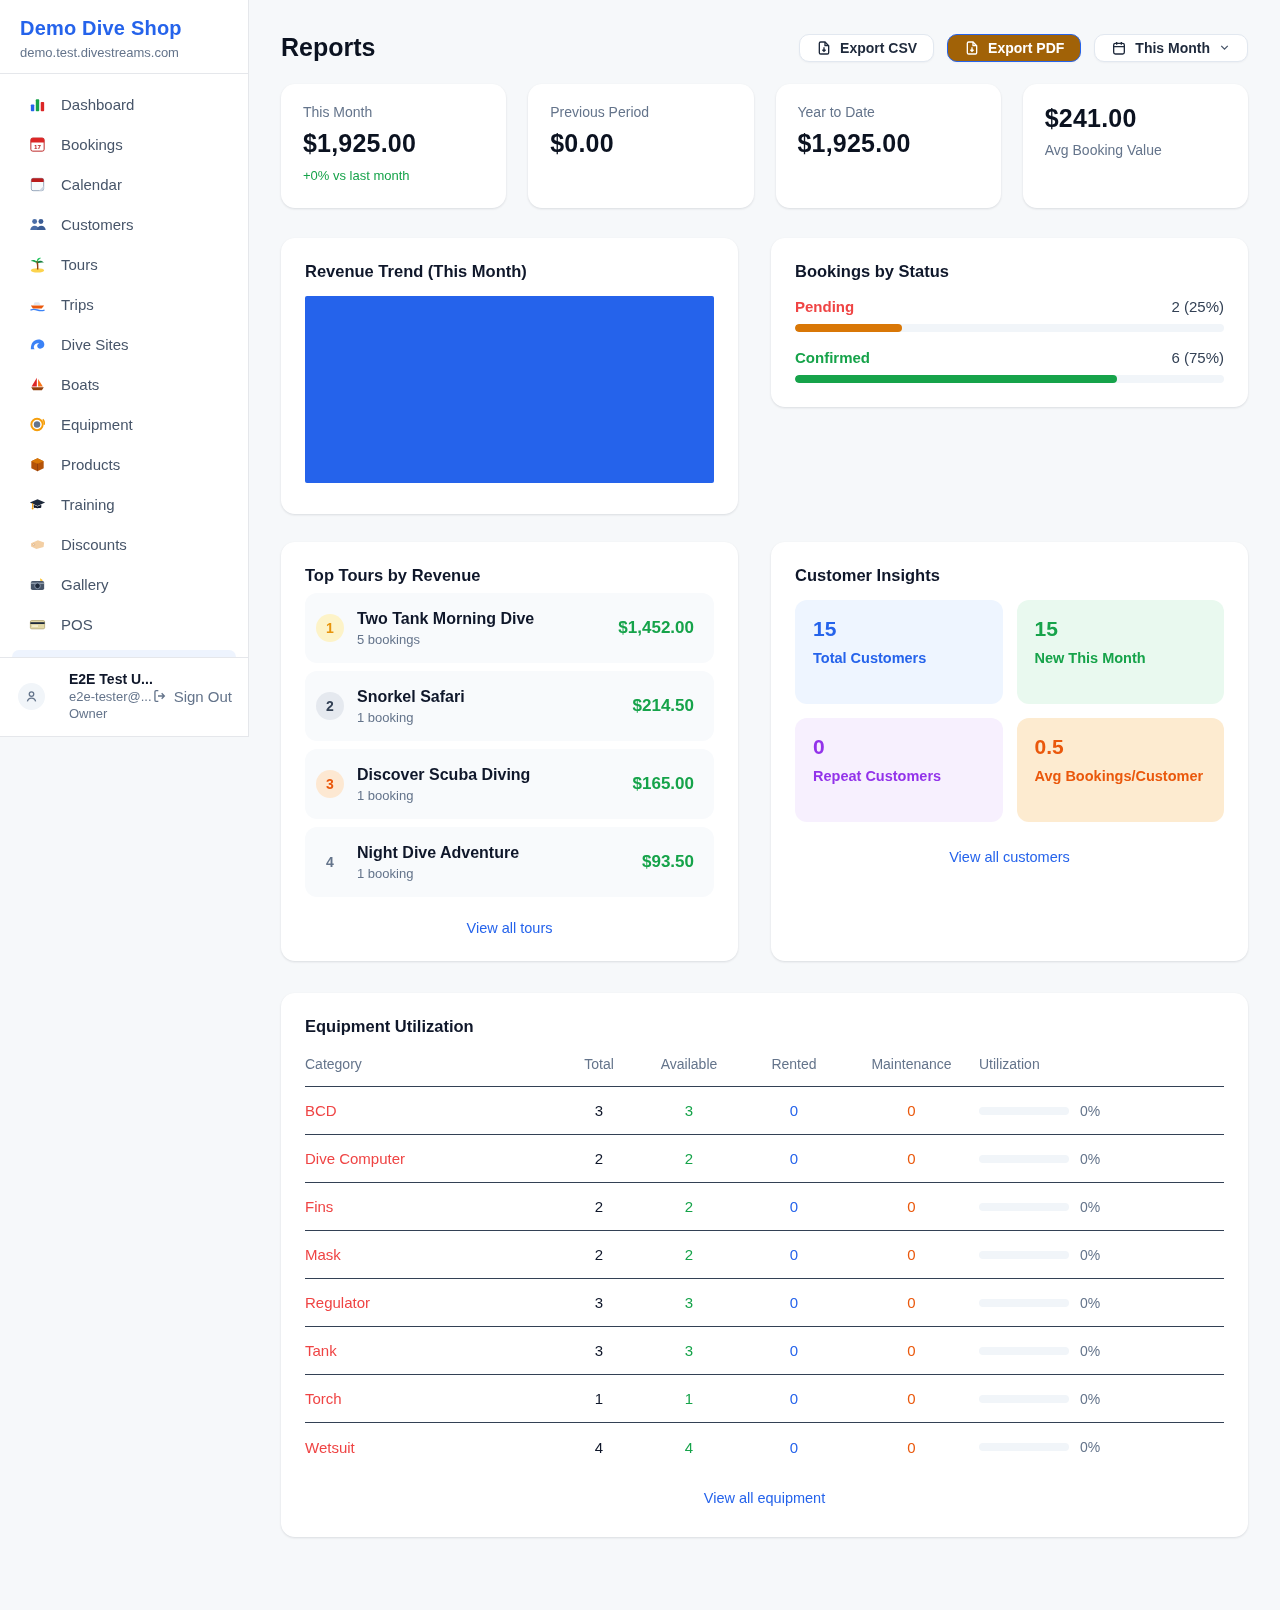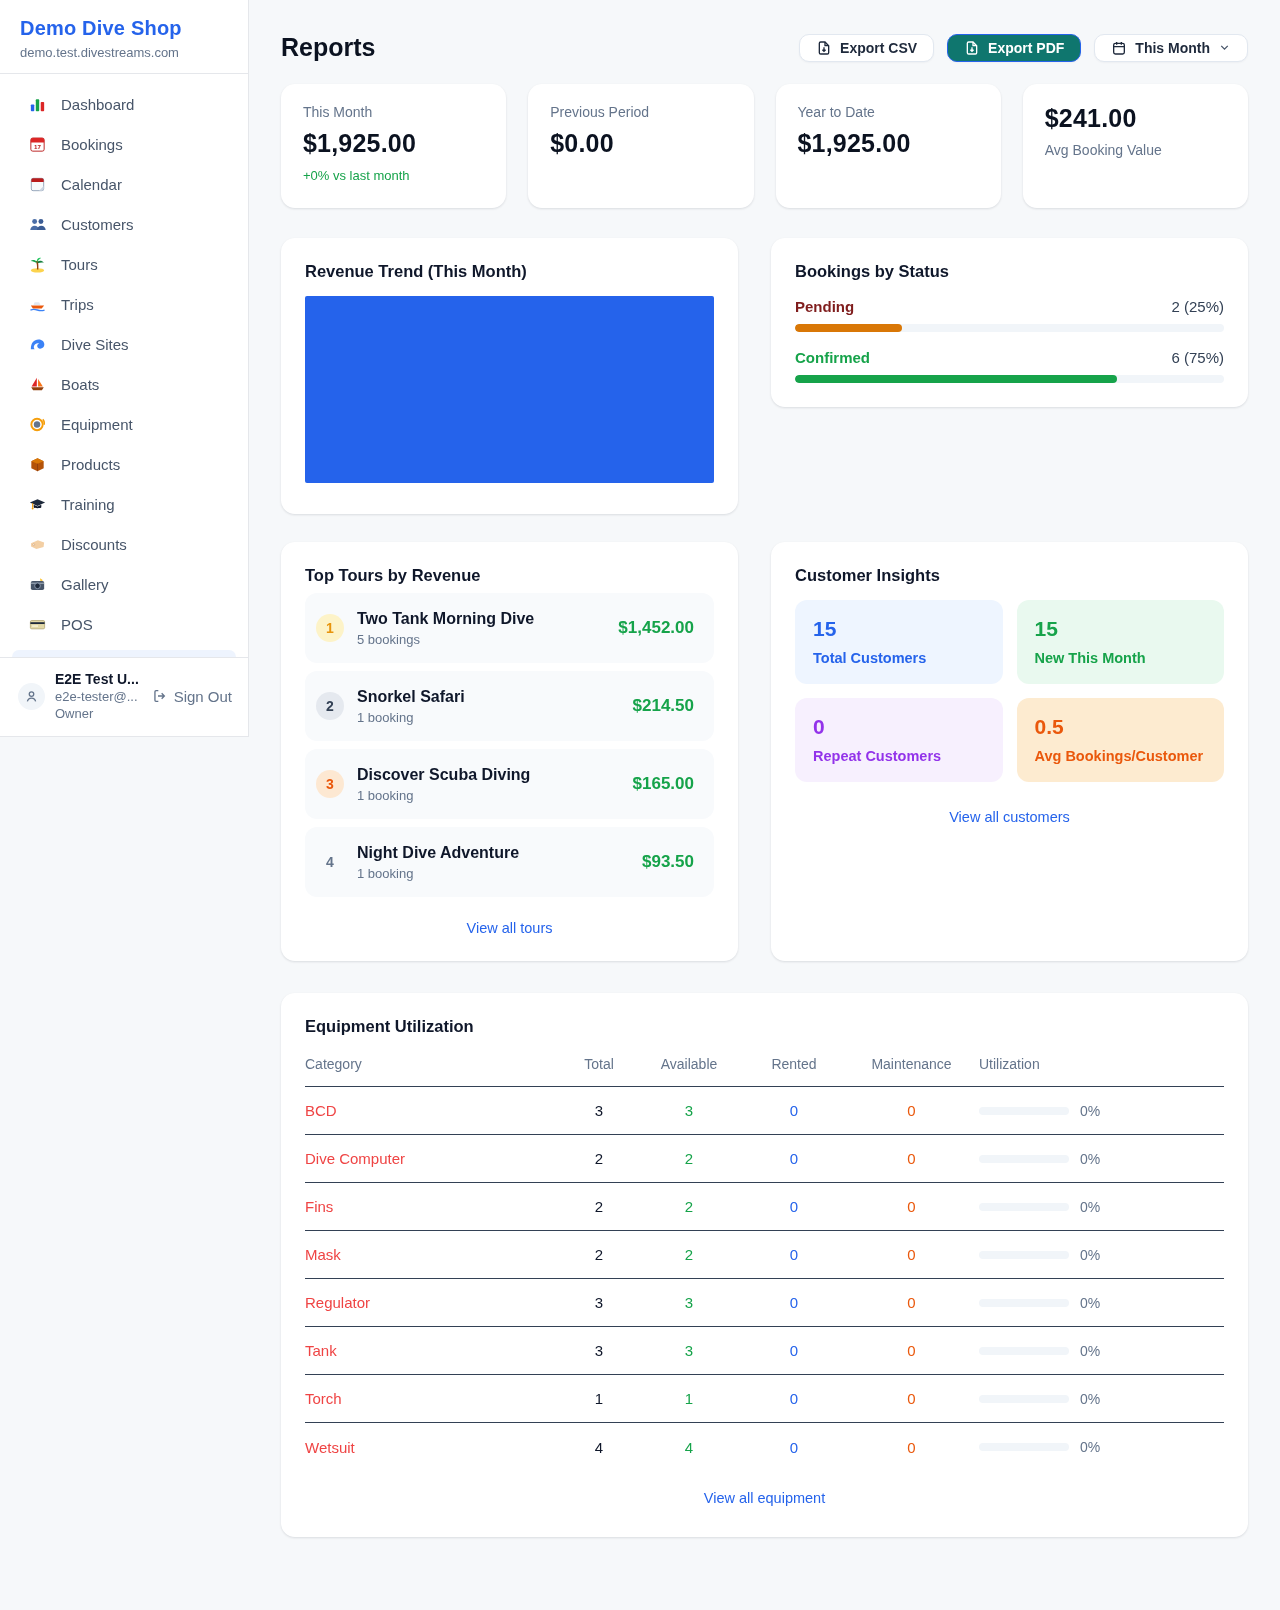--- a/index.html
+++ b/index.html
@@ -30,21 +30,21 @@
   }
   .nav-icon { width:19px; height:19px; flex:0 0 19px; display:inline-flex; }
   .nav-icon svg { width:19px; height:19px; }
   .nav-active-sliver {
     height:7px; margin:2px 12px 0; background:#eef4fe;
     border-radius:10px 10px 0 0;
   }
   .user-panel {
     border-top:1px solid #e5e7eb;
     padding:13px 16px 15px 18px;
-    display:flex; align-items:center; gap:10px;
+    display:flex; align-items:center; gap:24px;
   }
   .avatar {
     width:27px; height:27px; border-radius:50%;
     background:#f1f5f9; display:flex; align-items:center; justify-content:center;
     flex:0 0 27px;
   }
   .avatar svg { width:17px; height:17px; }
   .user-meta { flex:1; min-width:0; }
   .user-name { font-size:14px; font-weight:bold; color:#0f172a; white-space:nowrap; }
   .user-email, .user-role { font-size:13px; color:#64748b; margin-top:2px; white-space:nowrap; }
@@ -59,21 +59,21 @@
   .page-title { font-size:25px; font-weight:bold; color:#0b1220; }
   .header-actions { display:flex; gap:13px; }
   .btn {
     display:inline-flex; align-items:center; gap:8px;
     height:28px; padding:0 16px; border-radius:10px;
     font-size:14px; font-weight:bold; cursor:pointer;
     background:#fff; border:1px solid #e2e8f0; color:#1e293b;
     box-shadow:0 1px 2px rgba(15,23,42,.04);
   }
   .btn svg { width:16px; height:16px; }
-  .btn-primary { background:#0f766e; border-color:#2563eb; color:#fff; }
+  .btn-primary { background:#a16207; border-color:#2563eb; color:#fff; }
   .btn .chev { width:13px; height:13px; color:#475569; }
   
   .card {
     background:#fff; border-radius:14px;
     box-shadow:0 1px 2px rgba(15,23,42,.05), 0 1px 3px rgba(15,23,42,.07);
   }
   .card-title { font-size:16.5px; font-weight:bold; color:#0f172a; }
   .stats-row { display:grid; grid-template-columns:repeat(4,1fr); gap:22px; margin-top:22px; }
   .stat-card { padding:20px 22px; height:124px; }
   .stat-label { font-size:14px; color:#64748b; }
@@ -111,21 +111,21 @@
   .rank-4 { background:transparent; color:#64748b; }
   .tour-info { flex:1; min-width:0; }
   .tour-name { font-size:16px; font-weight:bold; color:#0f172a; }
   .tour-bookings { font-size:13px; color:#64748b; margin-top:4px; }
   .tour-amount { font-size:17px; font-weight:bold; color:#16a34a; }
   .card-link-wrap { text-align:center; margin-top:22px; }
   .card-link { color:#2563eb; font-size:14.5px; cursor:pointer; text-decoration:none; }
   
   .insights-card { padding:24px; }
   .insight-grid { display:grid; grid-template-columns:1fr 1fr; gap:14px; margin-top:15px; }
-  .insight-tile { border-radius:12px; padding:17px 18px; height:84px; }
+  .insight-tile { border-radius:12px; padding:17px 18px; height:104px; }
   .insight-value { font-size:21px; font-weight:bold; }
   .insight-label { font-size:14.5px; font-weight:bold; margin-top:9px; }
   .tile-blue   { background:#eef5ff; } .tile-blue .insight-value, .tile-blue .insight-label { color:#2563eb; }
   .tile-green  { background:#e9f9ef; } .tile-green .insight-value, .tile-green .insight-label { color:#16a34a; }
   .tile-purple { background:#f7f0fe; } .tile-purple .insight-value, .tile-purple .insight-label { color:#9333ea; }
   .tile-orange { background:#fdebd0; } .tile-orange .insight-value, .tile-orange .insight-label { color:#ea580c; }
   .insights-card .card-link-wrap { margin-top:26px; }
   
   .equipment-card { margin-top:32px; padding:24px 24px 30px; }
   .eq-table { margin-top:20px; }
@@ -377,21 +377,21 @@
   </div>
 
   <div class="row-2col">
     <div class="card revenue-card">
       <div class="card-title">Revenue Trend (This Month)</div>
       <div class="revenue-chart" style="background: rgb(37, 99, 235);"></div>
     </div>
     <div class="card status-card">
       <div class="card-title">Bookings by Status</div>
       <div class="status-row-head">
-        <span class="status-label" style="color: #7f1d1d;">Pending</span>
+        <span class="status-label" style="color: #ef4444;">Pending</span>
         <span class="status-count">2 (25%)</span>
       </div>
       <div class="status-track">
           <div class="status-fill" style="width: 25%; background: rgb(217, 119, 6);"></div>
         </div>
       <div class="status-row-head">
         <span class="status-label" style="color: rgb(22, 163, 74);">Confirmed</span>
         <span class="status-count">6 (75%)</span>
       </div>
       <div class="status-track">

